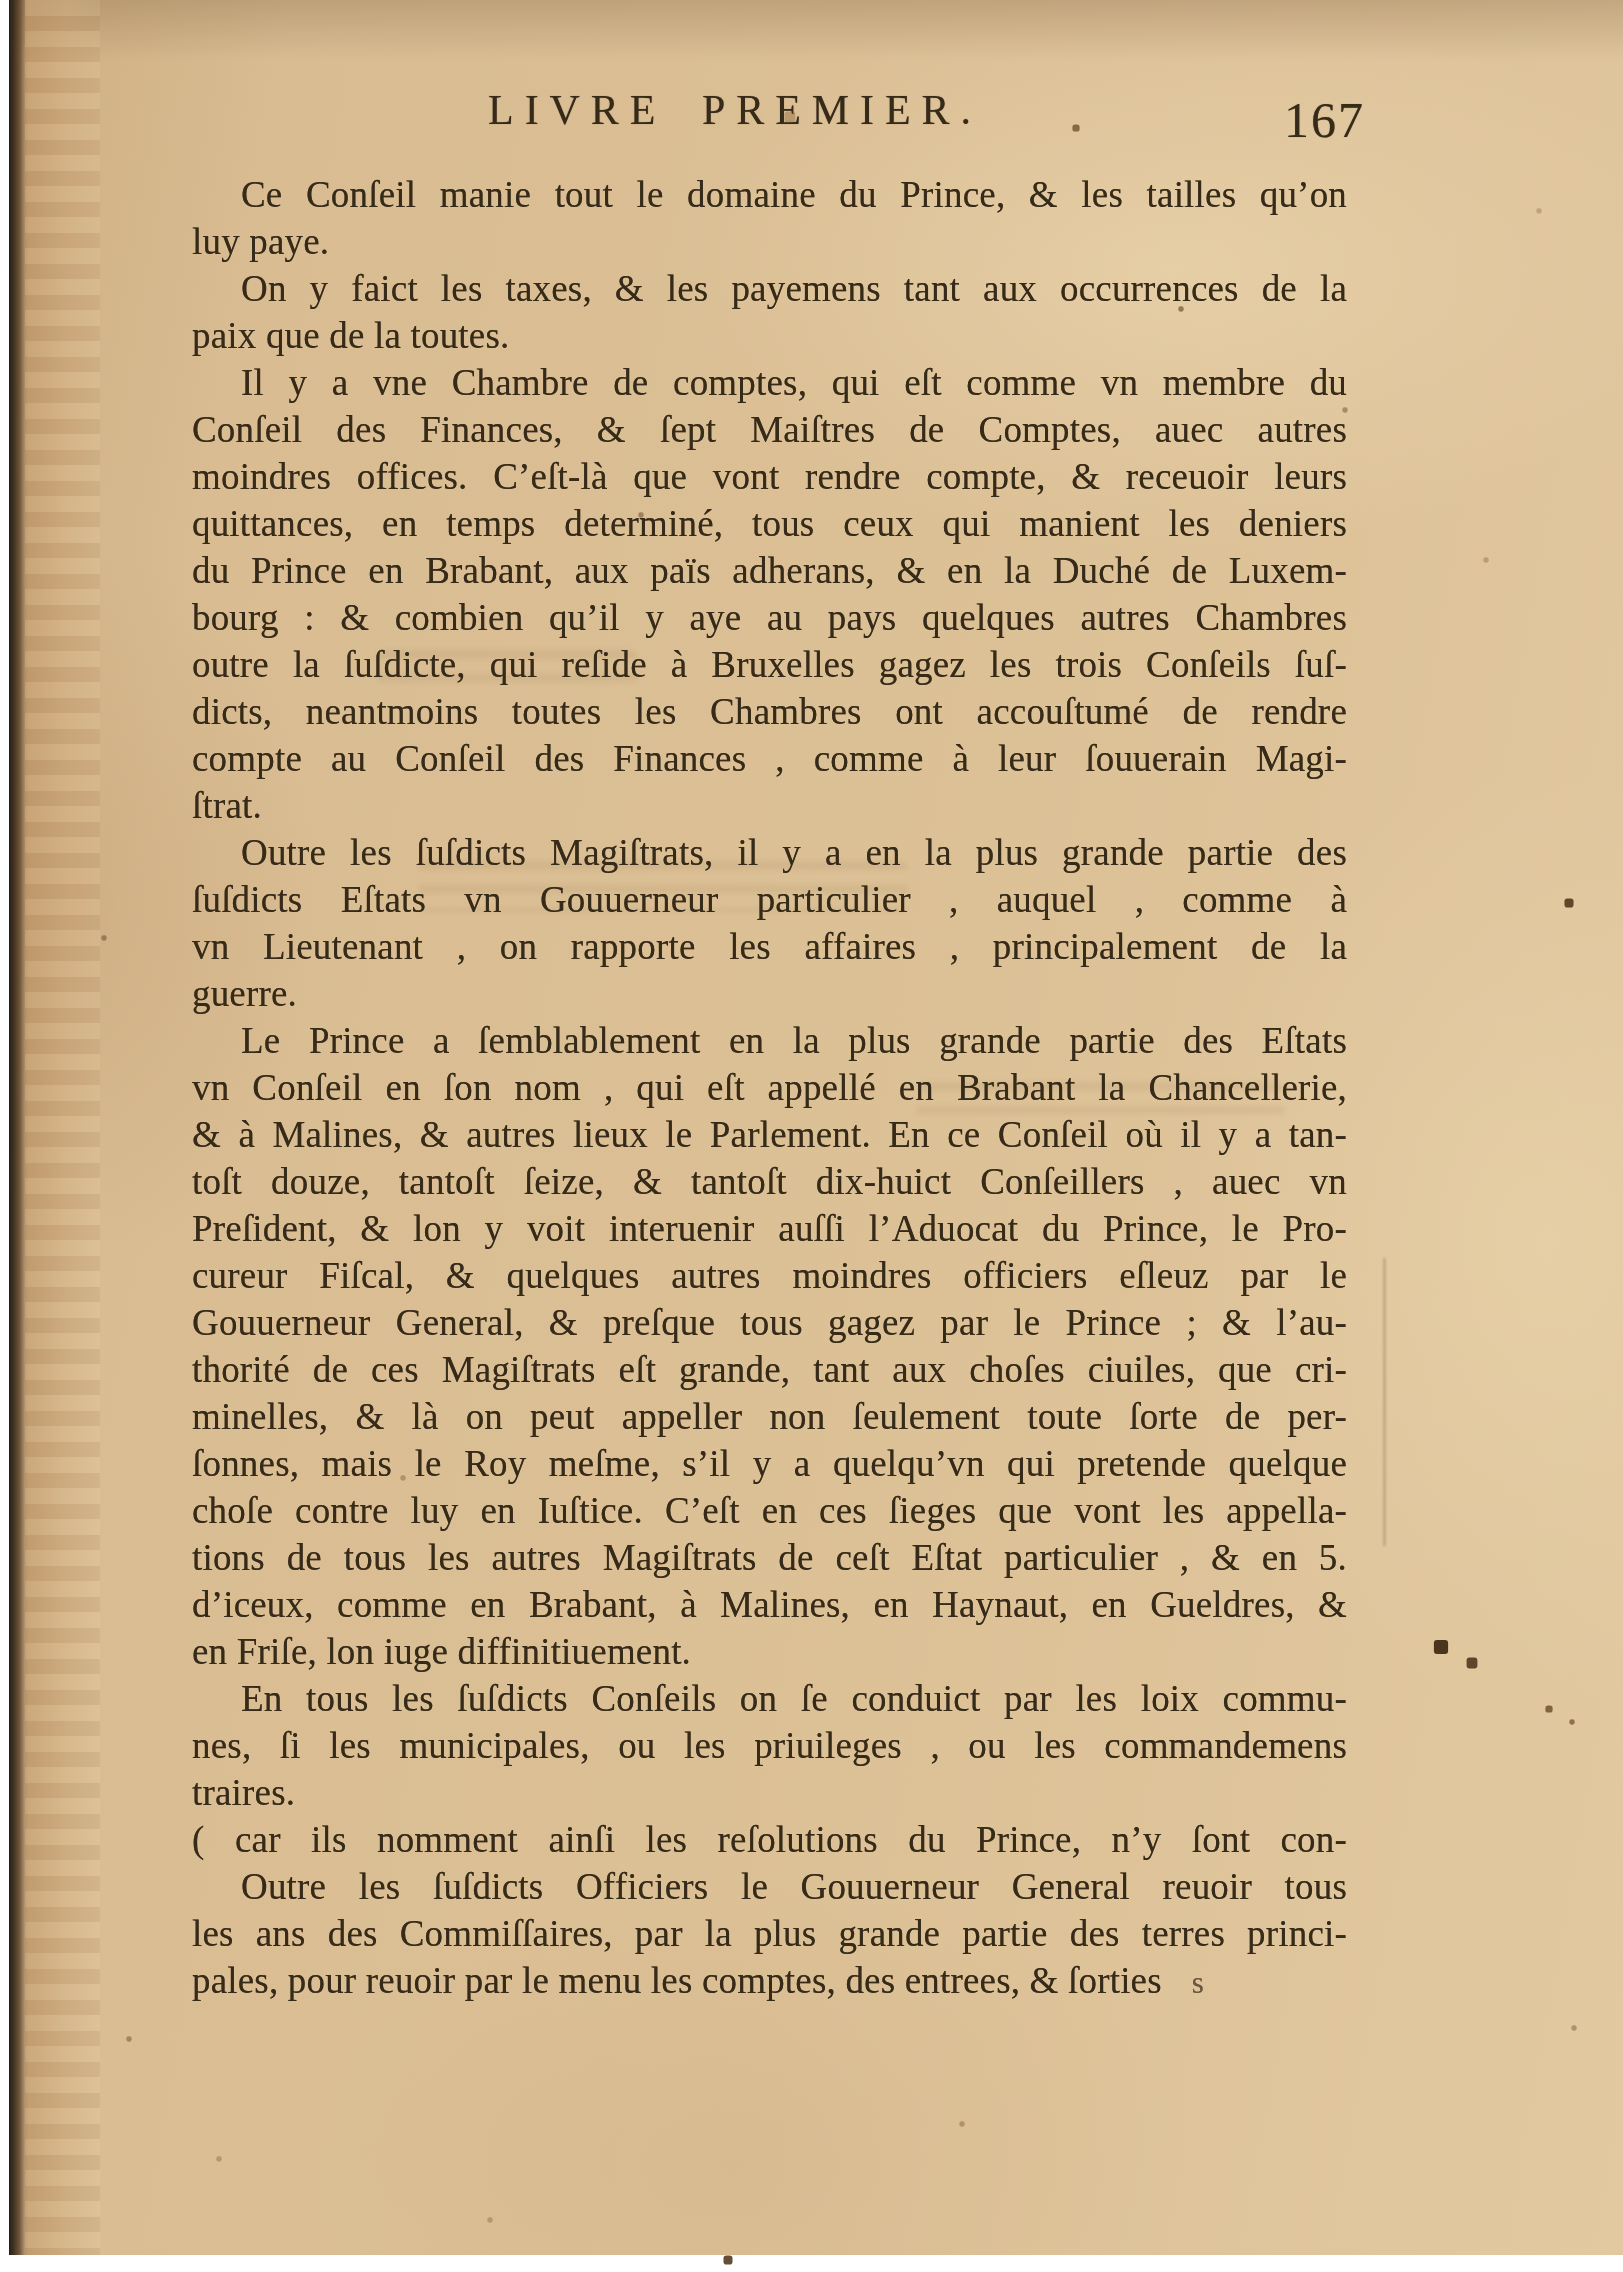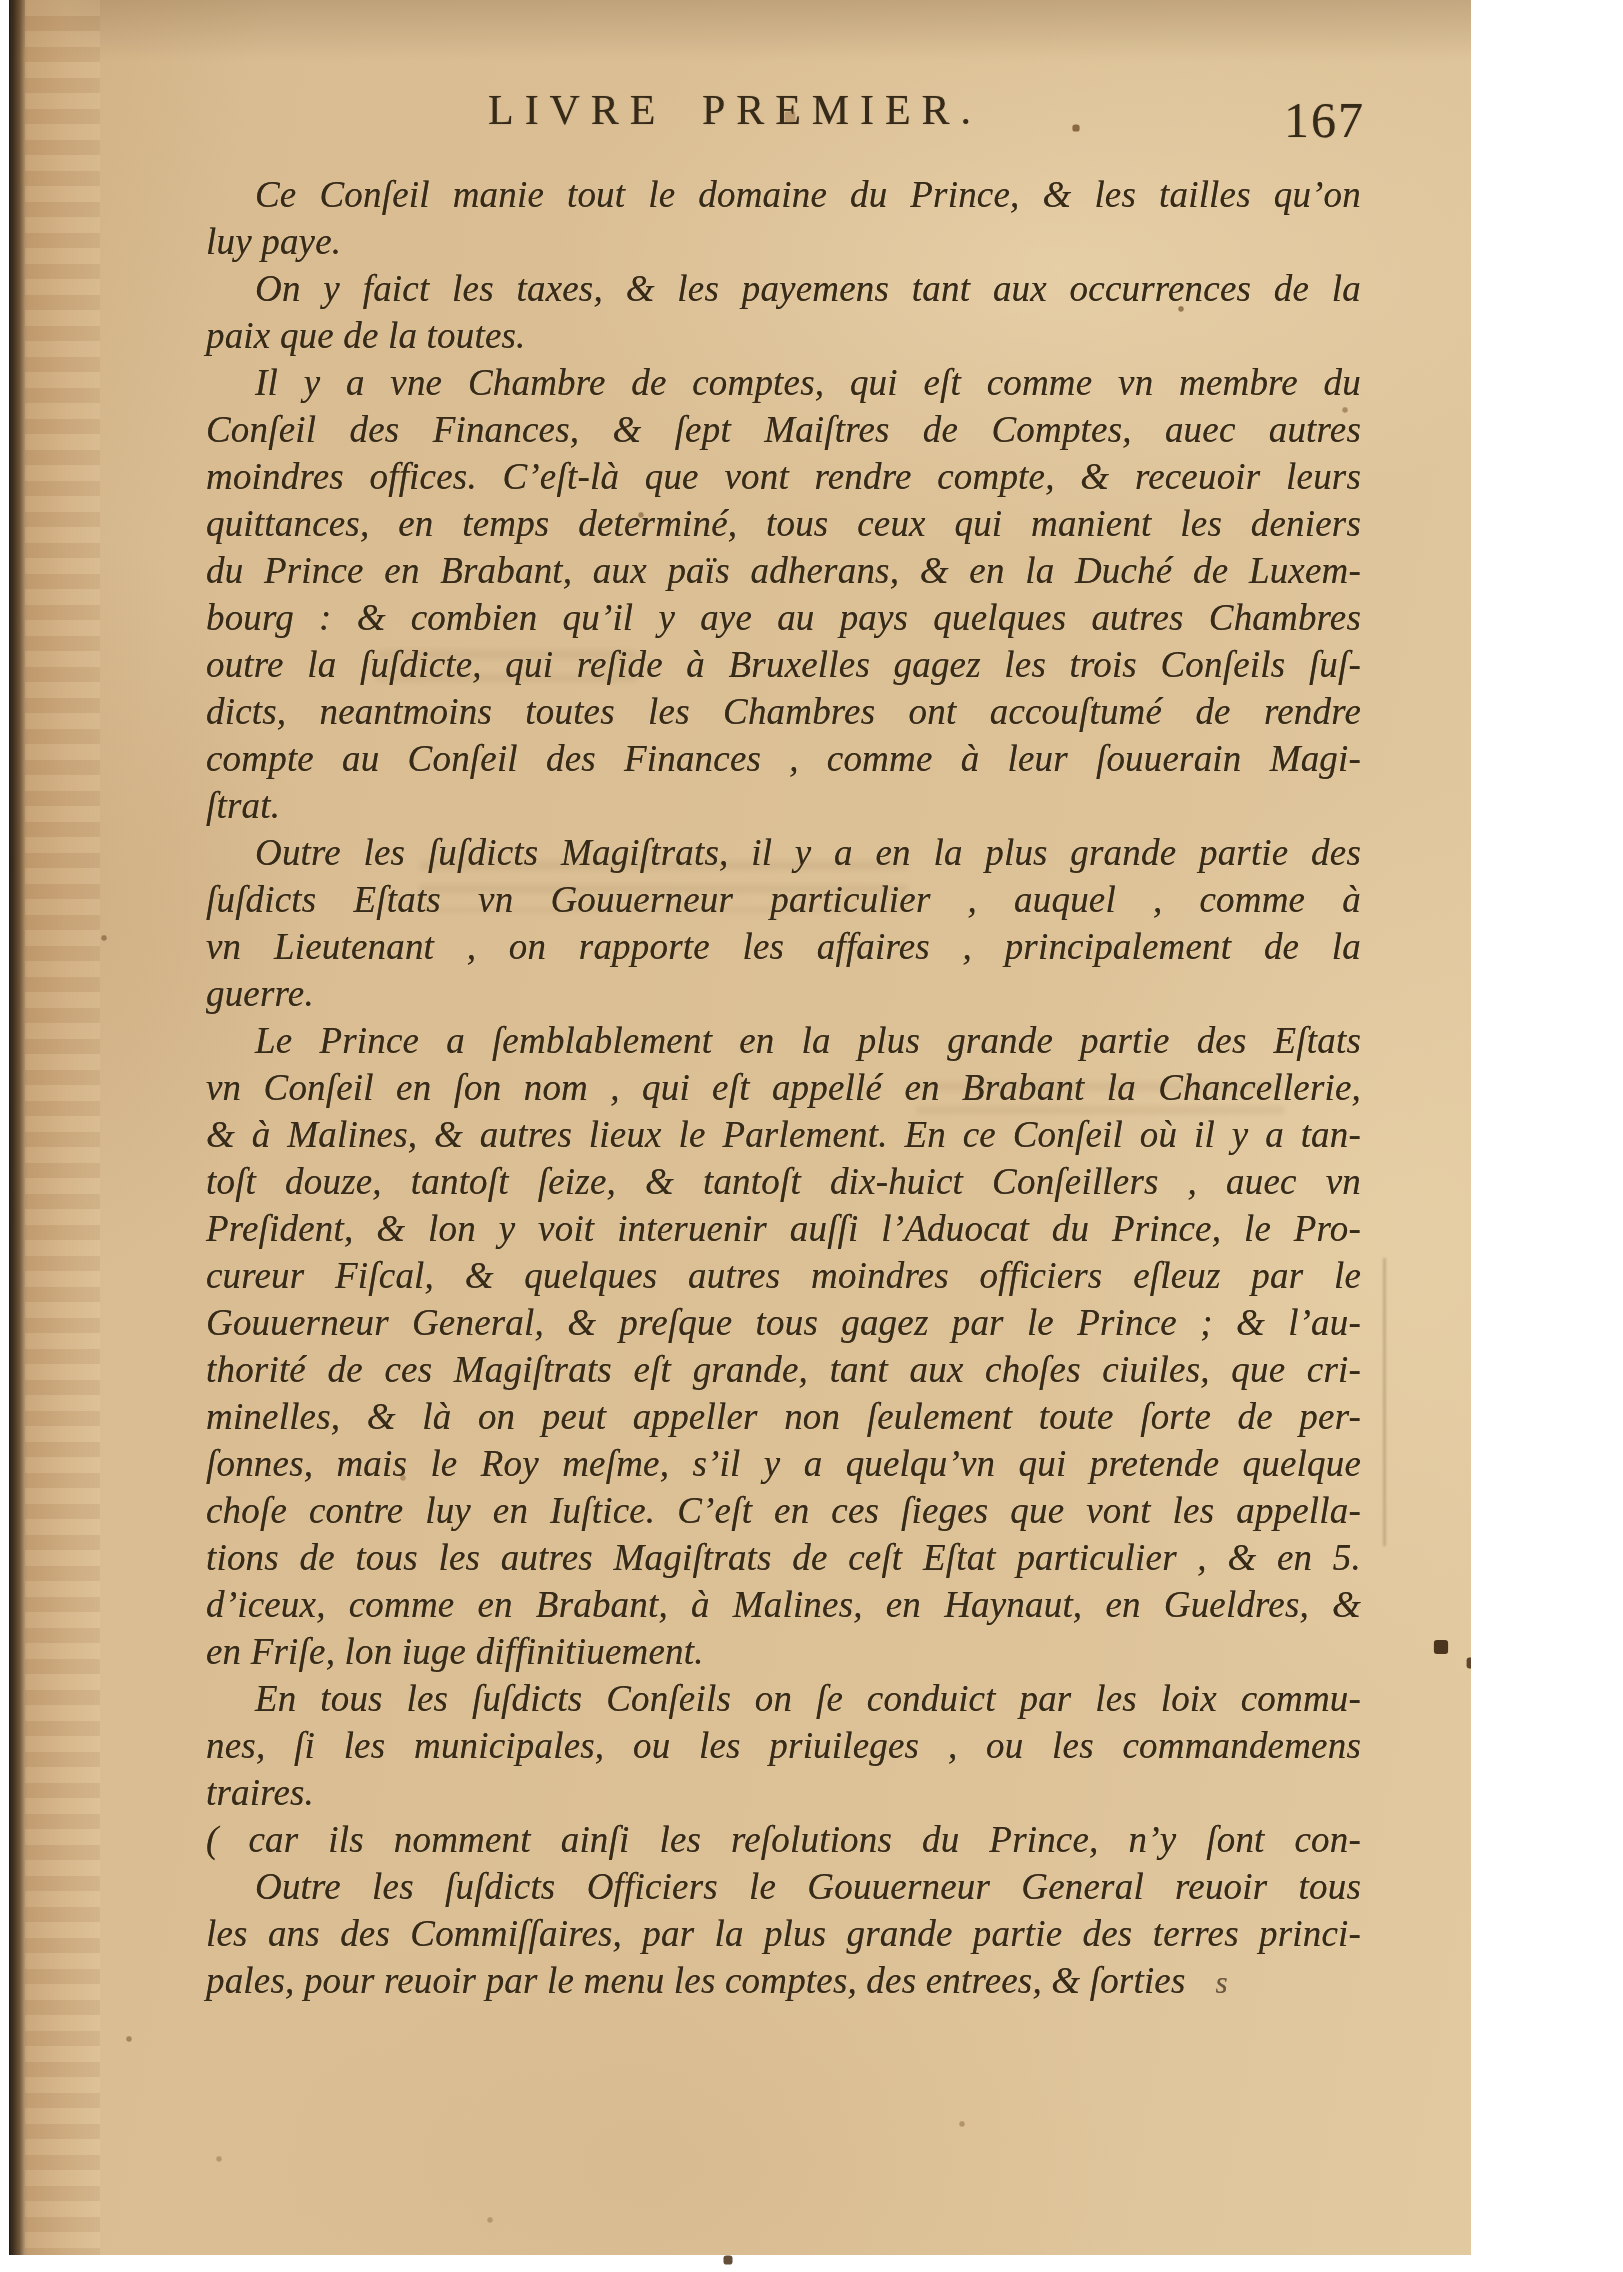--- a/index.html
+++ b/index.html
@@ -1,18 +1,18 @@
 <!DOCTYPE html>
 <html style="font-size:14px"><head>
 <meta charset="utf-8">
 <style>
   html,body{margin:0;padding:0;background:#ffffff;}
   .scan{
     position:relative;
-    width:1471px;height:2273px;
+    width:1623px;height:2273px;
     background:#ffffff;
     overflow:hidden;
     font-family:"Liberation Serif","DejaVu Serif",serif;
   }
   
   .paper{
     position:absolute;left:12.2px;top:0;right:0;bottom:18.3px;
     background:
       radial-gradient(ellipse 786px 437px at 72% 12%, rgba(238,218,180,.50), transparent 65%),
       radial-gradient(ellipse 612px 786px at 95% 55%, rgba(235,214,174,.45), transparent 60%),
@@ -40,25 +40,24 @@
     position:absolute;left:0;right:105px;text-align:center;
     font-size:42px;letter-spacing:.26em;word-spacing:.34em;
     text-shadow:0 0 0.9px rgba(54,42,25,.55);
   }
   .page-number{
     position:absolute;right:0;top:5.2px;font-size:50px;letter-spacing:.04em;
     text-shadow:0 0 0.9px rgba(54,42,25,.5);
   }
   
   .textblock{
-    position:absolute;left:206px;top:171px;width:1155px;
+    position:absolute;left:192px;top:171px;width:1155px;
     font-size:37px;line-height:47px;color:#362a19;
     text-shadow:0 0 0.6px rgba(54,42,25,.65);
     letter-spacing:.005em;
-    font-style:italic;
   }
   .textblock p{margin:0;padding:0;}
   .line{display:block;text-align:justify;white-space:normal;}
   .j{text-align-last:justify;}
   .ind{text-indent:49px;}
   .sig{margin-left:30px;opacity:.7;font-size:31px;}
   
   .specks{
     position:absolute;left:0;top:0;width:1.7px;height:1.7px;border-radius:50%;background:transparent;
     box-shadow:

